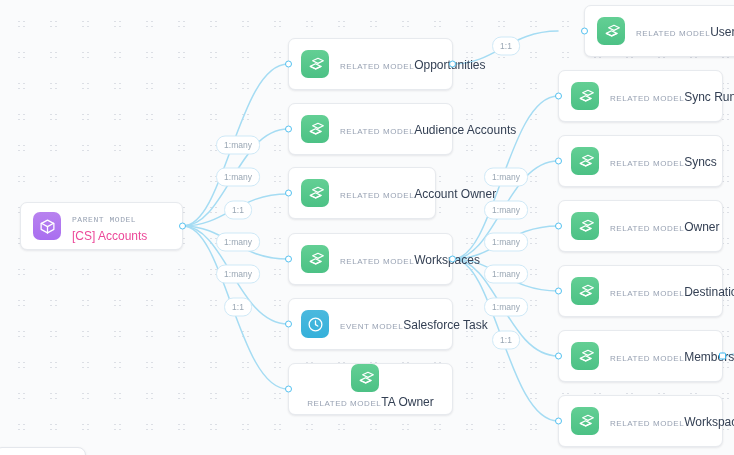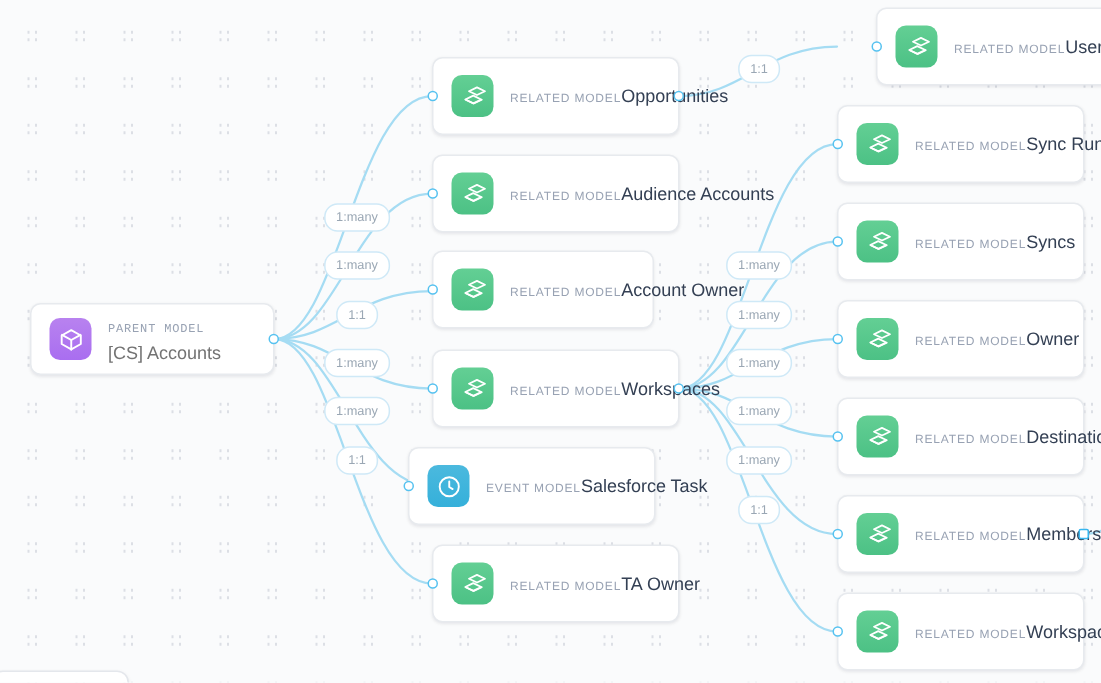--- a/index.html
+++ b/index.html
@@ -73,21 +73,21 @@
     white-space: nowrap;
   }
   .node .title {
     font-size: 12px;
     color: #344054;
     line-height: 16px;
     margin-top: 1px;
     white-space: nowrap;
   }
   .node.parent .kind { color: #98a2b3; font-family: Liberation Mono, monospace; }
-  .node.parent .title { color: #737373; }
+  .node.parent .title { color: #ec4899; }
 
   
   .handle {
     position: absolute;
     width: 7px;
     height: 7px;
     box-sizing: border-box;
     border-radius: 50%;
     background: #ffffff;
     border: 1.6px solid #56c2f0;
@@ -212,31 +212,31 @@
           <svg width="17" height="17" viewBox="0 0 24 24" fill="none" stroke="#ffffff" stroke-width="1.7" stroke-linecap="round" stroke-linejoin="round">
             <path d="M15.5 3.2 8 6.8l7.5 3.6L23 6.8z"></path>
             <path d="M4.5 8.2 12 11.8l-7.5 3.6L-3 11.8z" transform="translate(7.5 2.8)"></path>
             <path d="M1 13.6 8.5 17.2 16 13.6" transform="translate(4 1.2)"></path>
           </svg>
         </span>
         <span class="text"><span class="kind">RELATED MODEL</span><span class="title">Workspaces</span></span>
         <span class="handle tgt"></span>
         <span class="handle src"></span>
       </div>
-      <div class="node" style="left: 272px; top: 298px; width: 165px; height: 52px;">
+      <div class="node" style="left: 288px; top: 298px; width: 165px; height: 52px;">
         <span class="icon blue">
           <svg width="17" height="17" viewBox="0 0 24 24" fill="none" stroke="#ffffff" stroke-width="1.8" stroke-linecap="round" stroke-linejoin="round">
             <circle cx="12" cy="12" r="9"></circle>
             <path d="M12 7v5.2l3.2 2"></path>
           </svg>
         </span>
         <span class="text"><span class="kind">EVENT MODEL</span><span class="title">Salesforce Task</span></span>
         <span class="handle tgt"></span>
       </div>
-      <div class="node" style="left: 288px; top: 363px; width: 165px; height: 52px;">
+      <div class="node" style="left: 288px; top: 363px; width: 165px; height: 52px; flex-direction: column;">
         <span class="icon green">
           <svg width="17" height="17" viewBox="0 0 24 24" fill="none" stroke="#ffffff" stroke-width="1.7" stroke-linecap="round" stroke-linejoin="round">
             <path d="M15.5 3.2 8 6.8l7.5 3.6L23 6.8z"></path>
             <path d="M4.5 8.2 12 11.8l-7.5 3.6L-3 11.8z" transform="translate(7.5 2.8)"></path>
             <path d="M1 13.6 8.5 17.2 16 13.6" transform="translate(4 1.2)"></path>
           </svg>
         </span>
         <span class="text"><span class="kind">RELATED MODEL</span><span class="title">TA Owner</span></span>
         <span class="handle tgt"></span>
       </div>

